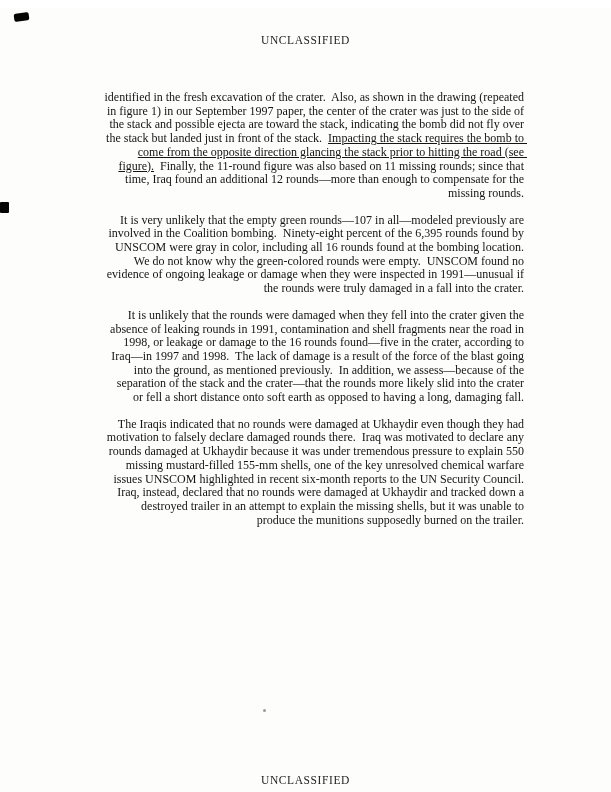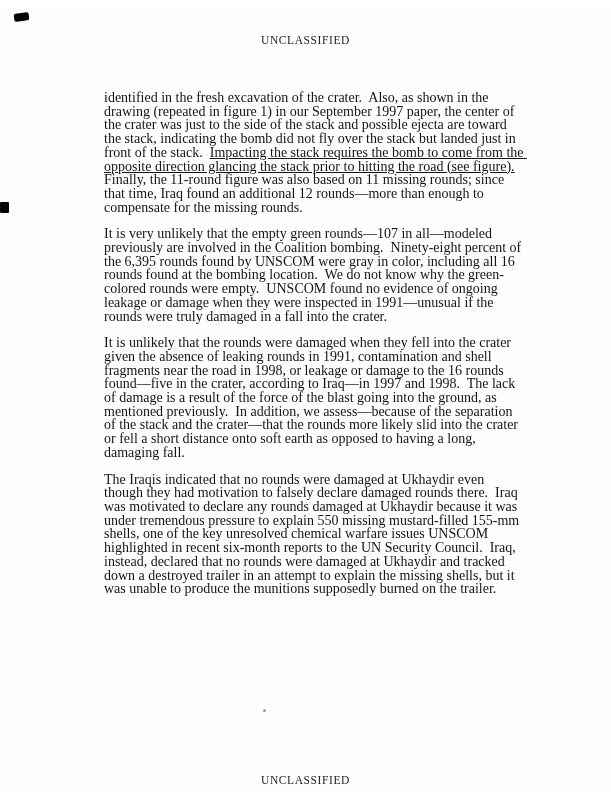--- a/index.html
+++ b/index.html
@@ -26,24 +26,24 @@
     letter-spacing: 0.6px;
     color: #1c1c1c;
   }
   .header-classification { top: 26px; }
   .footer-classification { top: 766px; }
   .body-text {
     position: absolute;
     left: 104px;
     top: 83px;
     width: 420px;
-    font-size: 14px;
+    font-size: 12px;
     line-height: 13.7px;
     color: #141414;
-    text-align: left;
+    text-align: right;
   }
   .para {
     margin: 0 0 13px 0;
     white-space: pre-wrap;
   }
   .seg-underline {
     text-decoration: underline;
     text-underline-offset: 1px;
   }
   .artifact {

